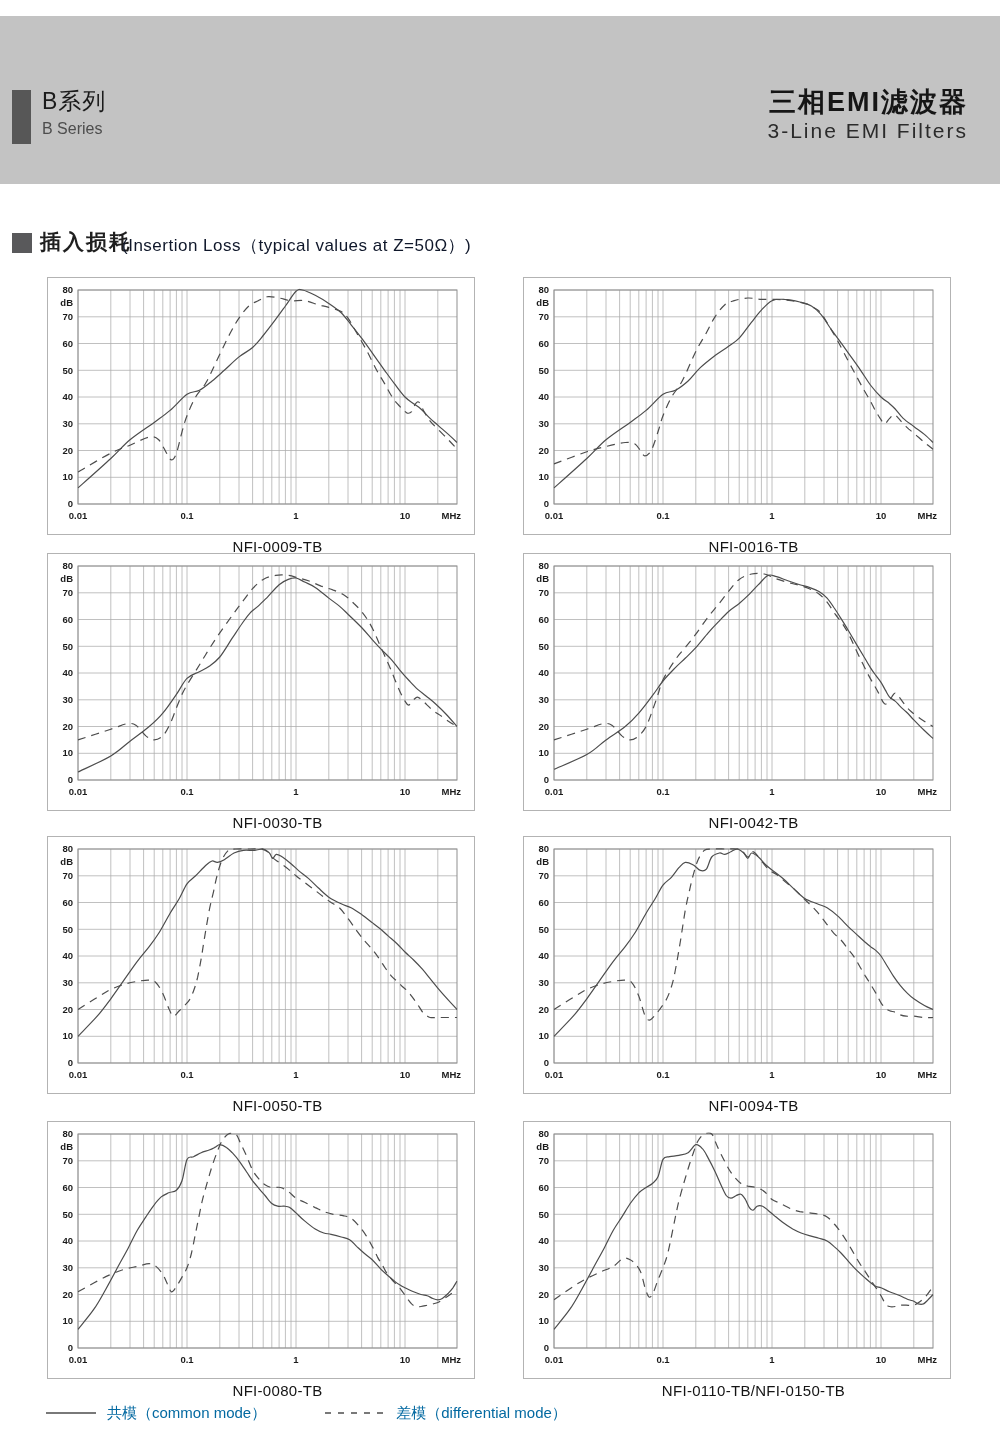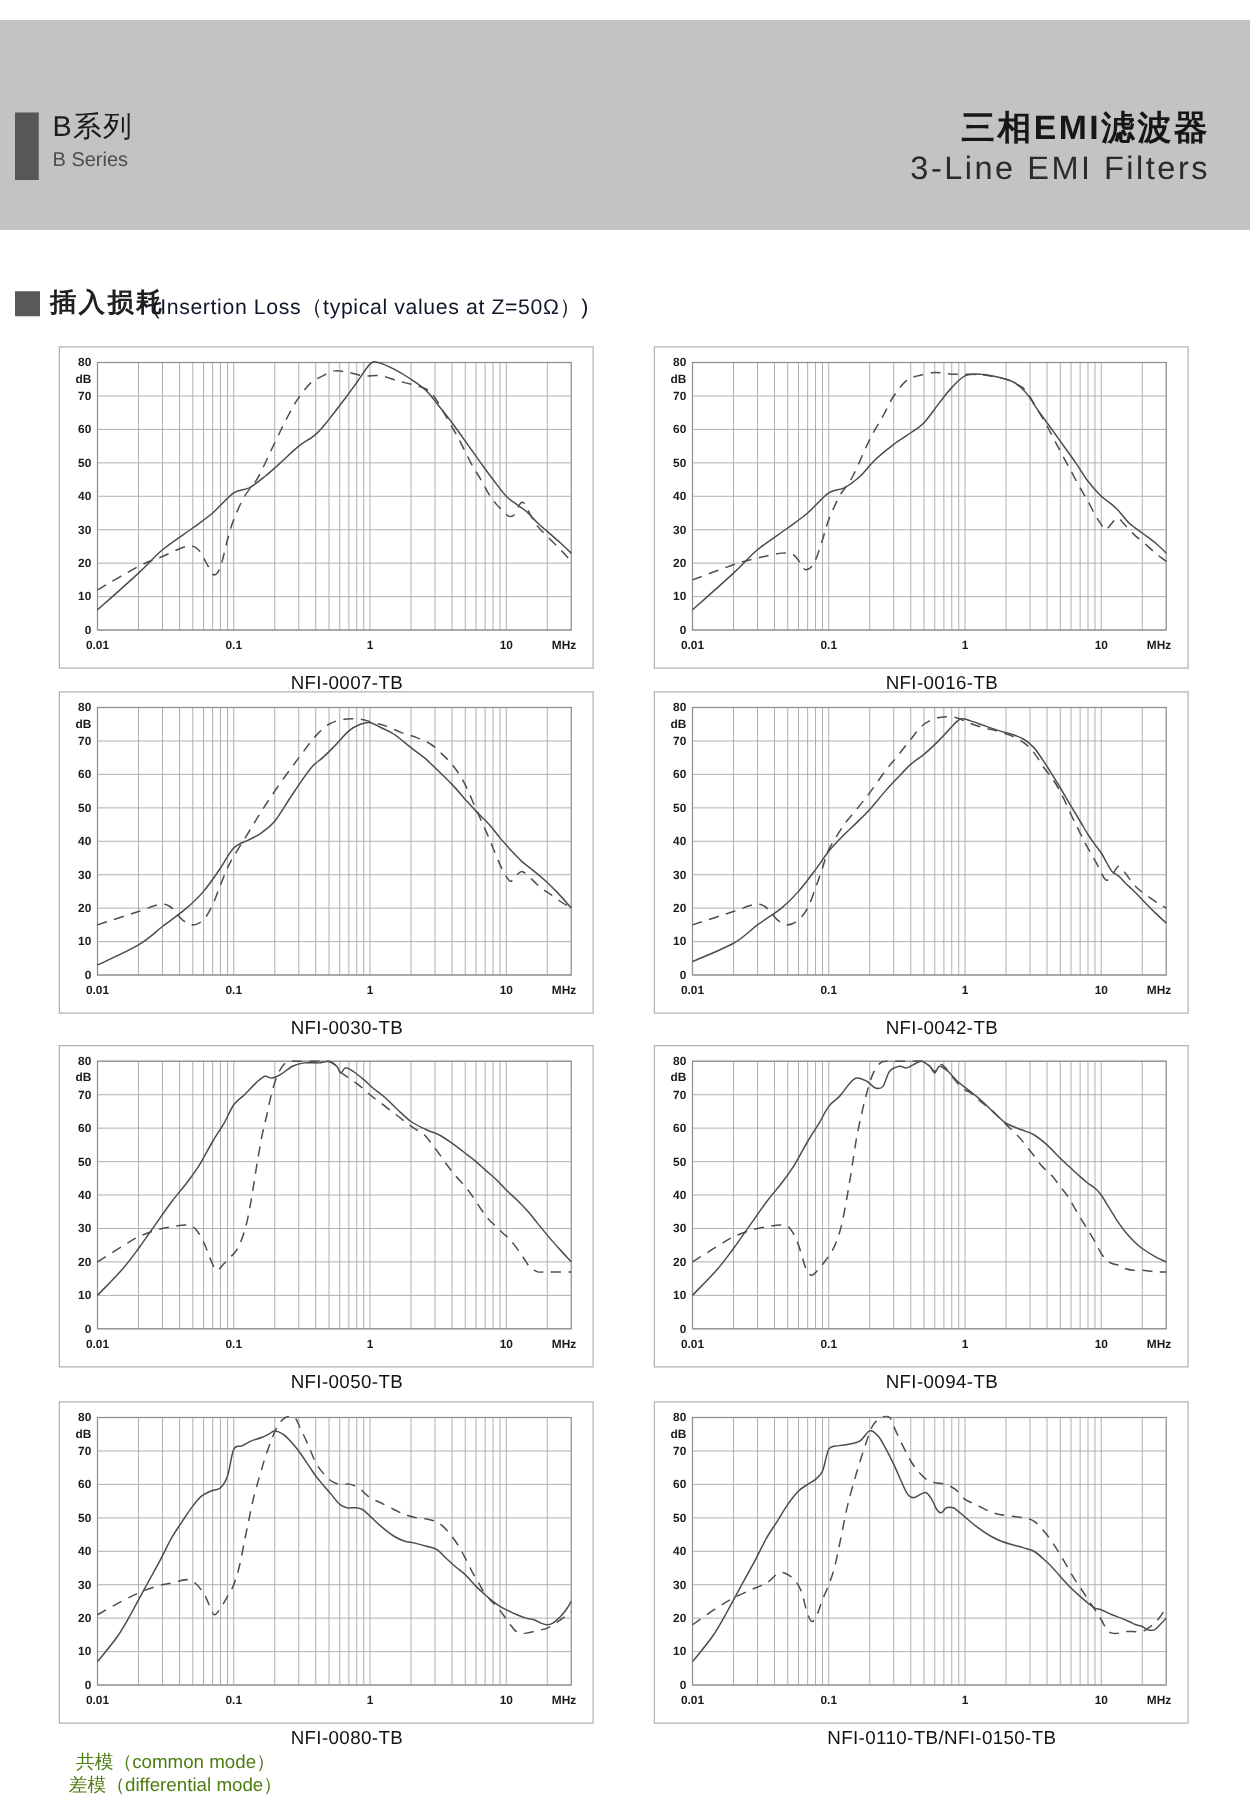--- a/index.html
+++ b/index.html
@@ -6,32 +6,32 @@
   body{
     width:1000px;height:1446px;position:relative;background:#ffffff;
     font-family:"Liberation Sans",sans-serif;color:#1b1b1b;overflow:hidden;
   }
   
   .banner{position:absolute;left:0;top:0;width:1000px;height:168px;background:#c3c3c3;margin-top:16px;}
   .banner-tab{position:absolute;left:12px;top:74px;width:19px;height:54px;background:#575757;}
   .series-cn{position:absolute;left:42px;top:70px;font-size:23px;color:#1b1b1b;letter-spacing:1px;}
   .series-en{position:absolute;left:42px;top:104px;font-size:16px;color:#4d4d4d;}
   .product-cn{position:absolute;right:32px;top:68px;font-size:27px;font-weight:bold;letter-spacing:2px;color:#161616;}
-  .product-en{position:absolute;right:32px;top:103px;font-size:26px;letter-spacing:2px;color:#2b2b2b;}
+  .product-en{position:absolute;right:32px;top:103px;font-size:21px;letter-spacing:2px;color:#2b2b2b;}
   
   .sect-bullet{position:absolute;left:12px;top:233px;width:20px;height:20px;background:#59595b;}
   .sect-cn{position:absolute;left:40px;top:228px;font-size:21px;font-weight:bold;color:#1f1f1f;letter-spacing:2px;}
   .sect-en{position:absolute;left:122px;top:234px;font-size:17px;color:#0f172a;letter-spacing:0.5px;}
   
   .panel{position:absolute;width:461px;}
   svg.chart{display:block;background:#fff;border:1px solid #b3b3b3;}
   svg.chart text{font-family:"Liberation Sans",sans-serif;font-size:9.5px;font-weight:bold;fill:#1b1b1b;}
   .chart-label{text-align:center;font-size:15px;color:#141414;padding-top:3px;letter-spacing:0.3px;}
   
-  .legend{position:absolute;left:45px;top:1400px;height:26px;display:flex;align-items:center;font-size:15px;color:#4d7c0f;flex-direction:column;}
+  .legend{position:absolute;left:45px;top:1400px;height:26px;display:flex;align-items:center;font-size:15px;color:#0369a1;}
   .lg-swatch{display:block;}
   .lg-label{margin-left:10px;white-space:nowrap;}
   .lg-gap{width:58px;}
 </style>
 </head>
 <body>
 
 <div class="banner">
   <div class="banner-tab"></div>
   <div class="series-cn">B系列</div>
@@ -105,21 +105,21 @@
         <text x="25" y="202.4" text-anchor="end">10</text>
         <text x="25" y="229.2" text-anchor="end">0</text>
         <text x="25" y="28.0" text-anchor="end">dB</text>
         <text x="30.0" y="241" text-anchor="middle">0.01</text>
         <text x="139.0" y="241" text-anchor="middle">0.1</text>
         <text x="248.0" y="241" text-anchor="middle">1</text>
         <text x="357.0" y="241" text-anchor="middle">10</text>
         <text x="413" y="241" text-anchor="end">MHz</text>
       </g>
     </svg>
-  <div class="chart-label">NFI-0007-TB</div>
+  <div class="chart-label">NFI-0009-TB</div>
 </div>
 <div class="panel" style="left:523px;top:277px;">
   <svg class="chart" width="426" height="256">
       <g stroke="#ababab" stroke-width="0.75">
         <line x1="30.0" y1="12" x2="30.0" y2="226"></line>
         <line x1="62.8" y1="12" x2="62.8" y2="226"></line>
         <line x1="82.0" y1="12" x2="82.0" y2="226"></line>
         <line x1="95.6" y1="12" x2="95.6" y2="226"></line>
         <line x1="106.2" y1="12" x2="106.2" y2="226"></line>
         <line x1="114.8" y1="12" x2="114.8" y2="226"></line>

